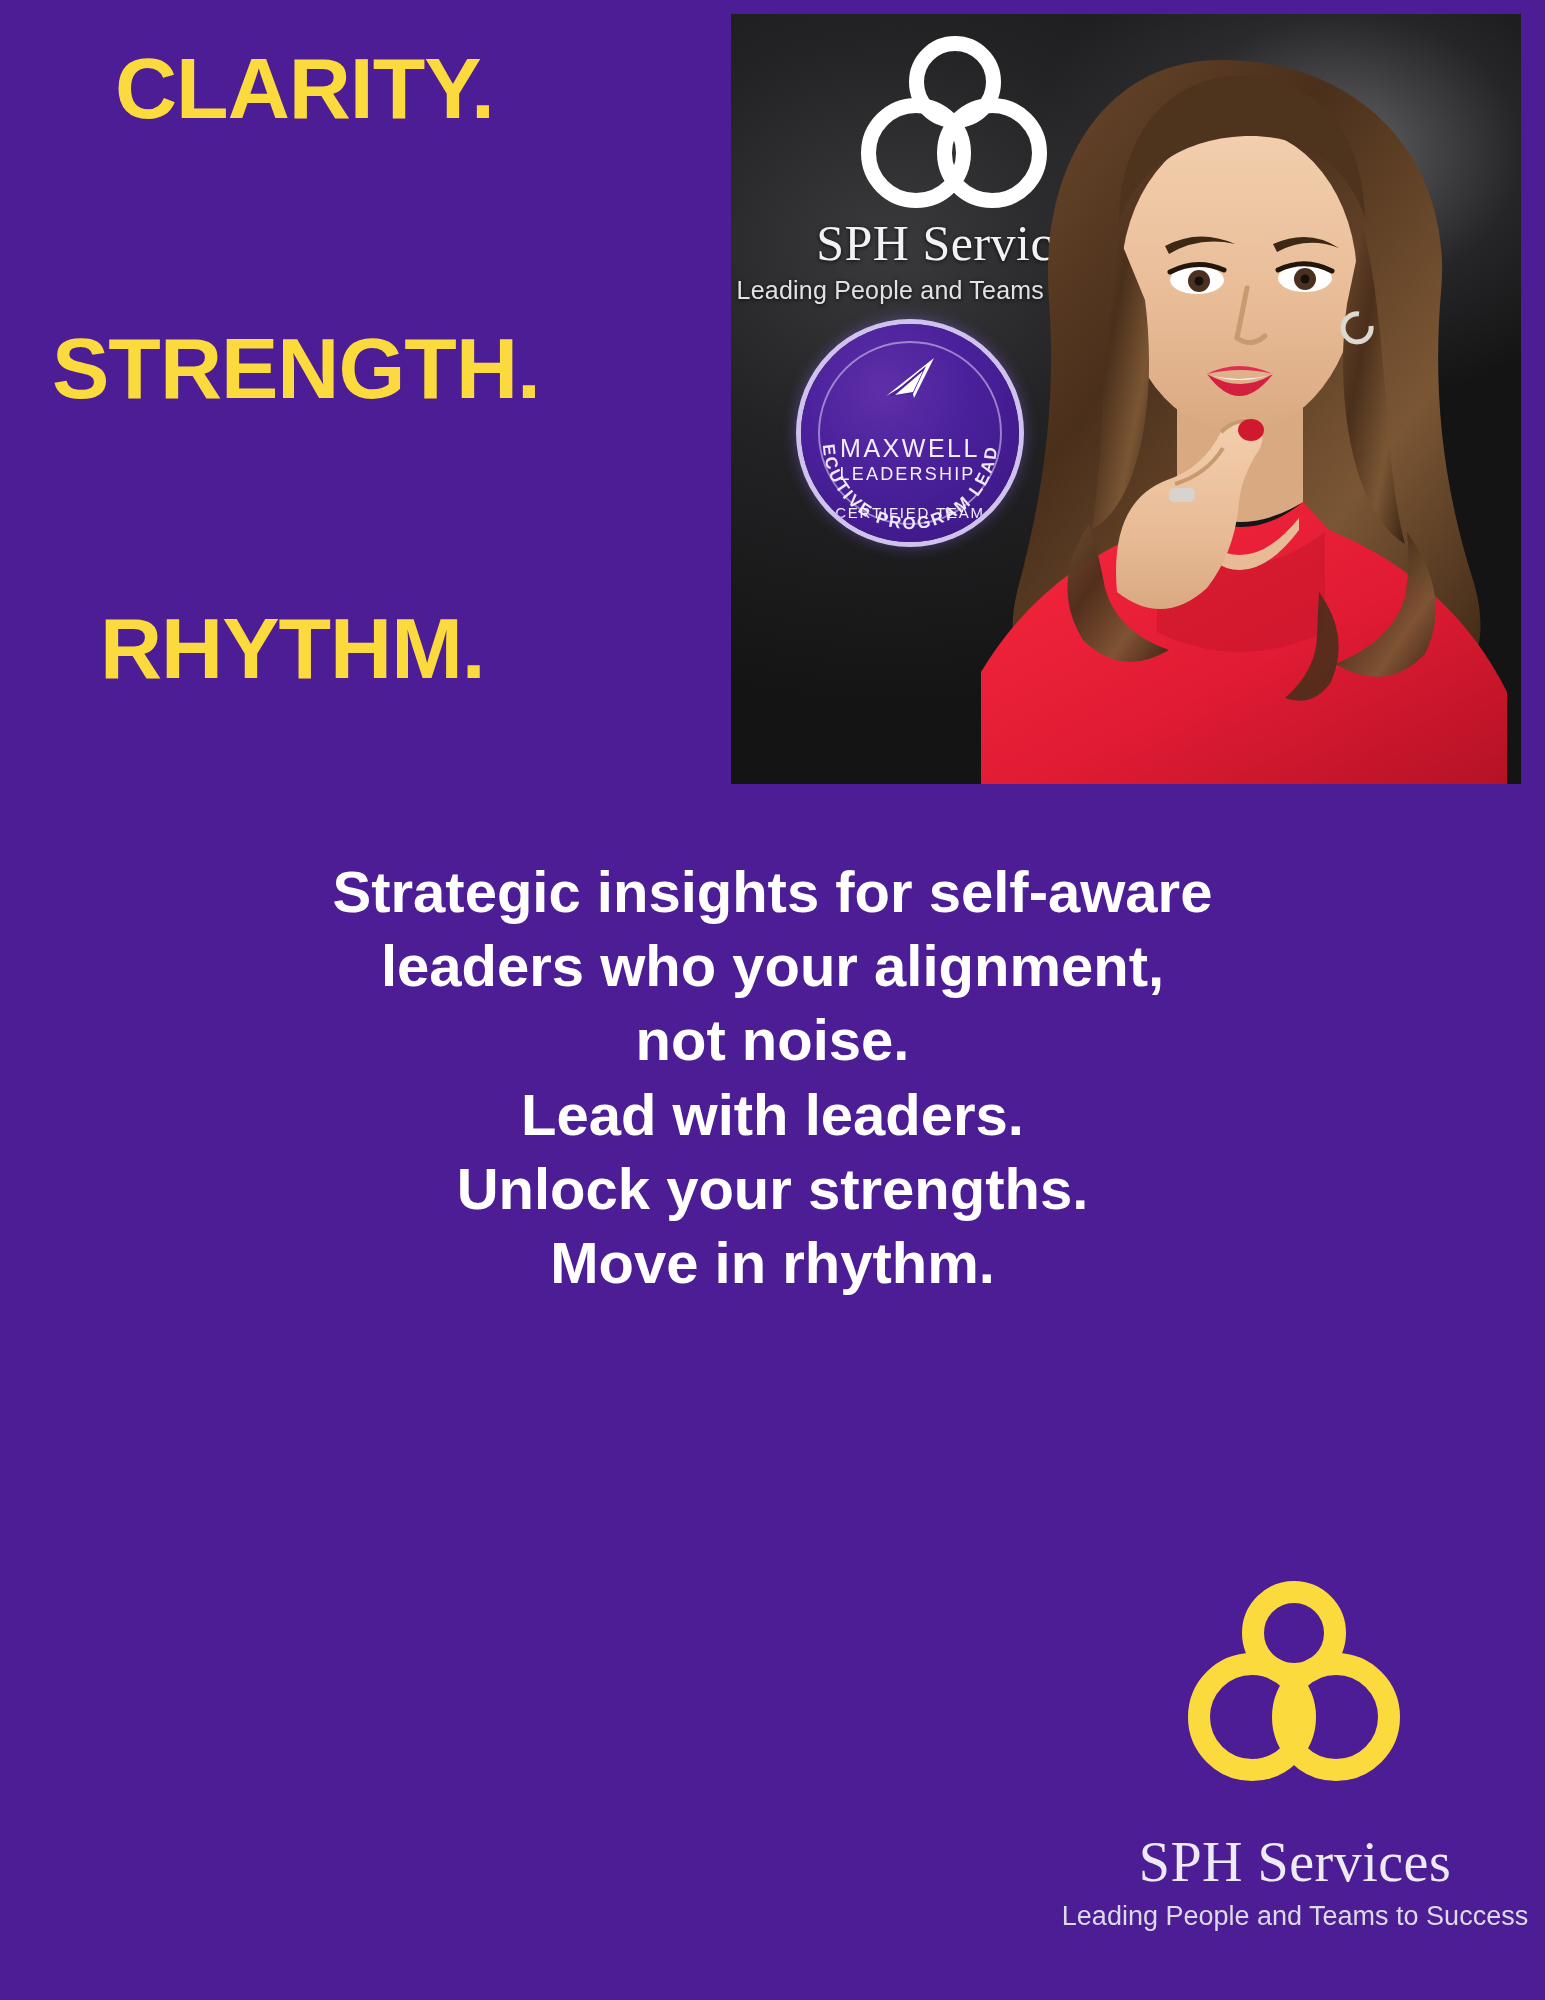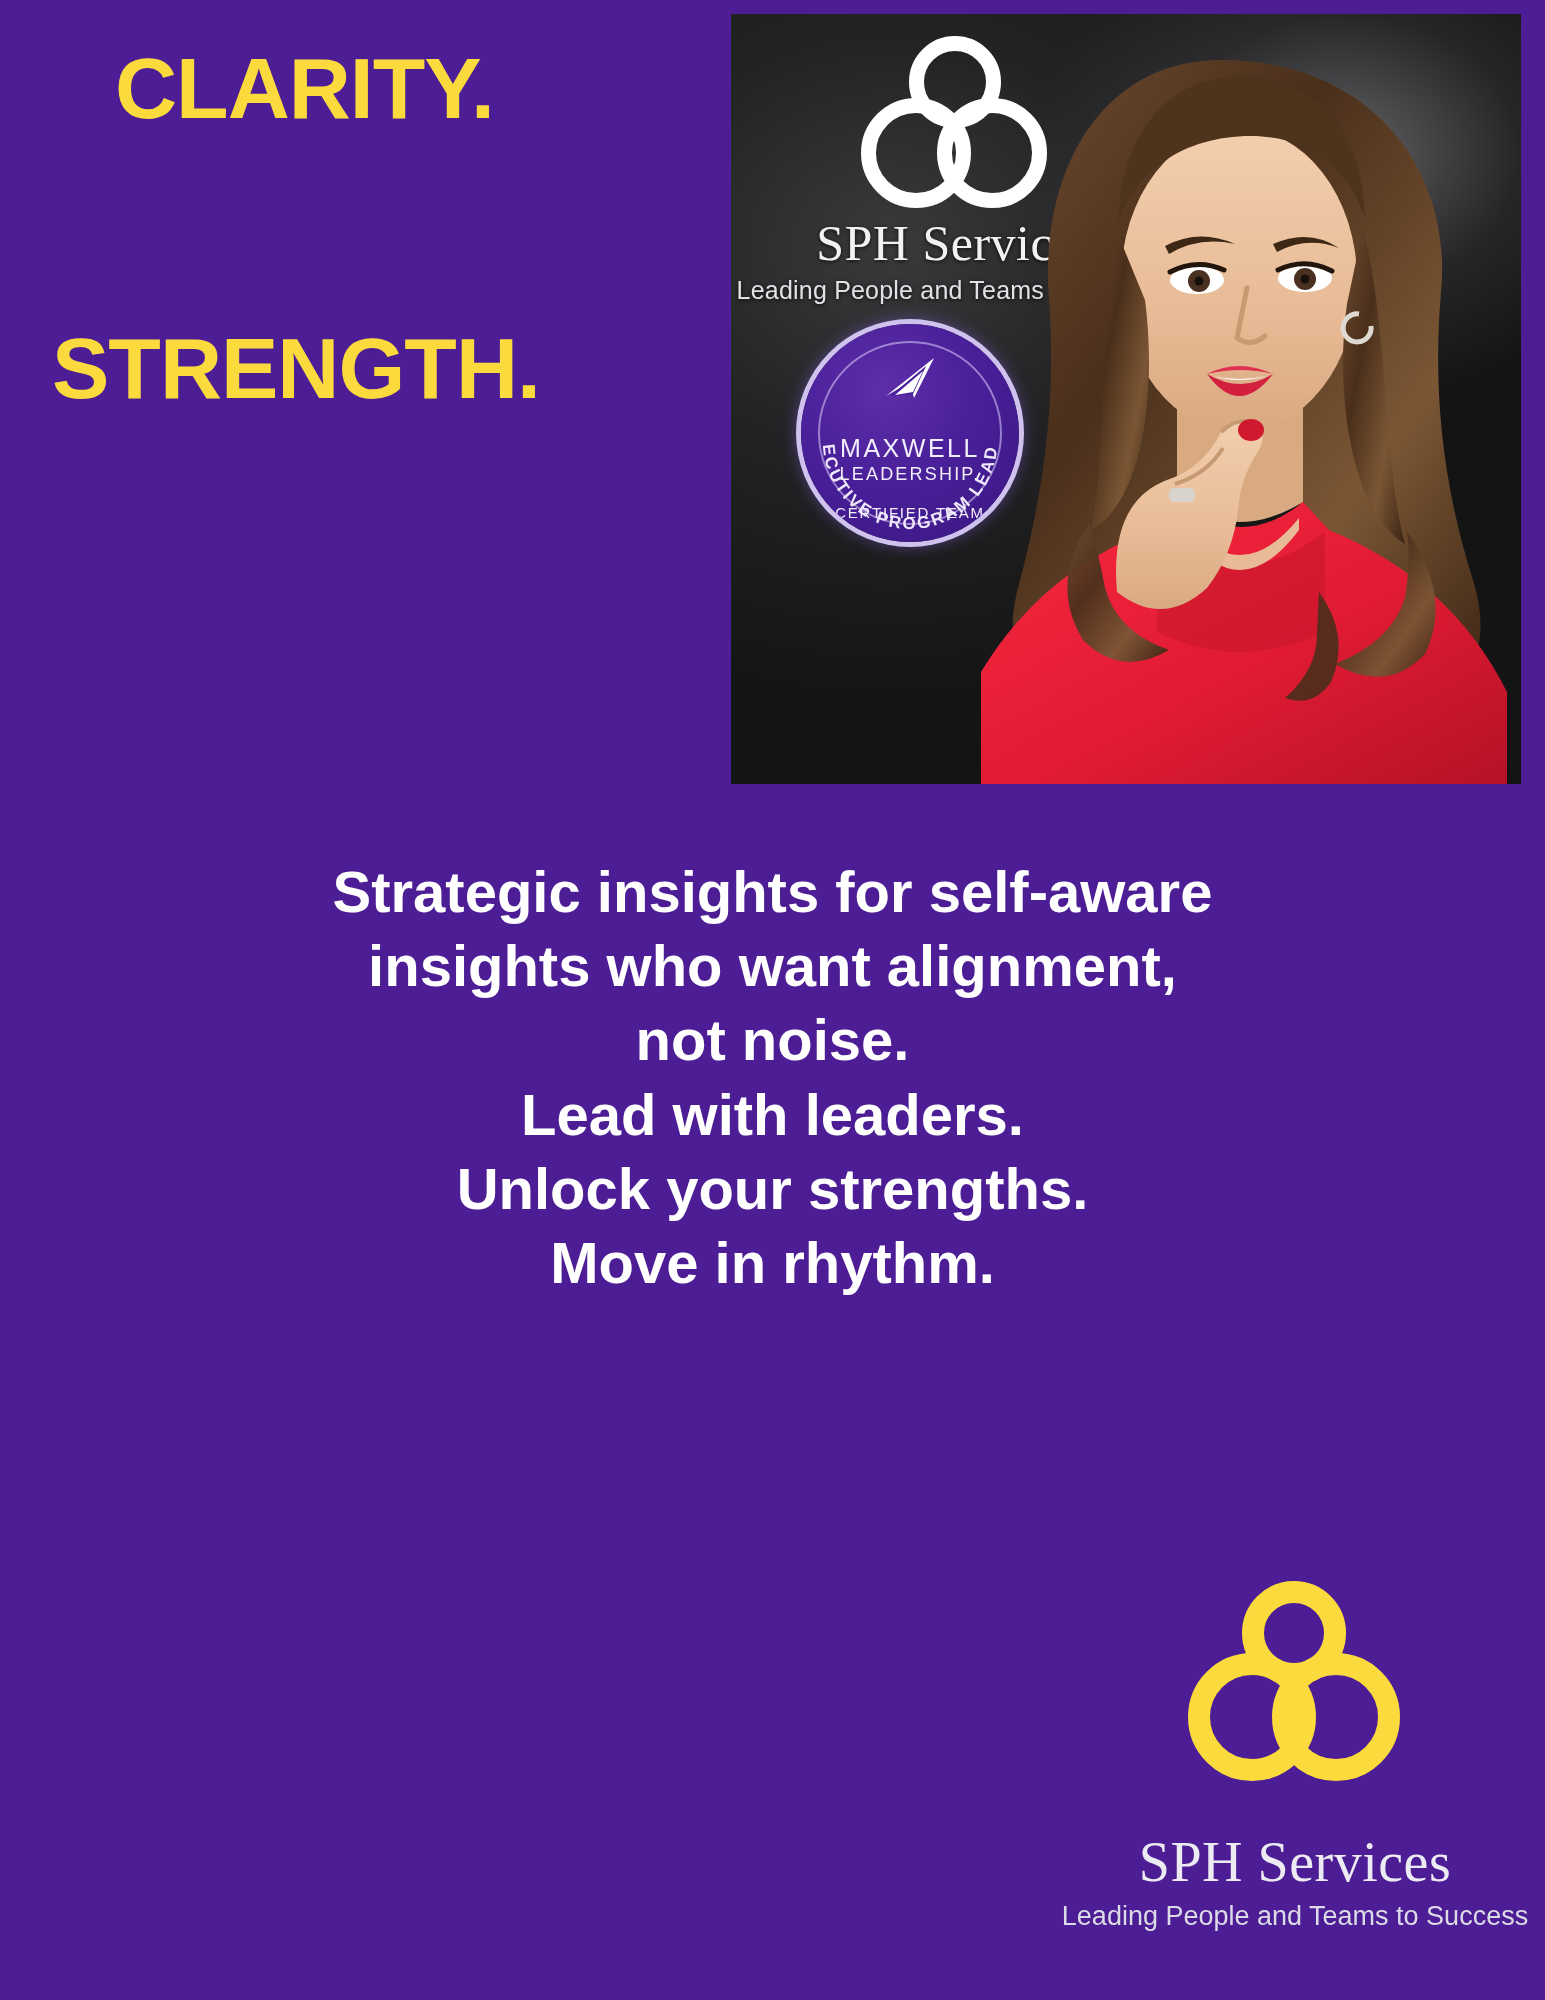--- a/index.html
+++ b/index.html
@@ -167,20 +167,21 @@
 </style>
 </head>
 <body>
 
 <div id="poster">
 
   <div class="headline-word" id="word-clarity">CLARITY.</div>
 
   <div class="headline-word" id="word-strength">STRENGTH.</div>
 
+  <div class="headline-word" id="word-rhythm">RHYTHM.</div>
 
   <div id="photo-card">
 
     <div id="photo-backdrop"></div>
 
     <div class="tri-logo" id="photo-logo-mark">
       <div class="ring ring-top"></div>
       <div class="ring ring-left"></div>
       <div class="ring ring-right"></div>
     </div>
@@ -284,21 +285,21 @@
       <path d="M438 282 a14 14 0 1 0 12 12" stroke="#ddd8d0" stroke-width="5" fill="none"></path>
 
       <path d="M168 492 Q128 552 162 608 Q200 646 248 618 Q196 600 184 556 Q178 522 168 492 Z" fill="url(#hairG)" opacity="0.95"></path>
       <path d="M486 500 Q532 564 504 622 Q466 662 414 632 Q470 610 484 566 Q490 530 486 500 Z" fill="url(#hairG)" opacity="0.95"></path>
       <path d="M398 560 Q430 604 410 650 Q392 676 364 666 Q396 638 396 602 Z" fill="#4a2f1b" opacity="0.9"></path>
     </svg>
   </div>
 
   <div id="body-copy">
     <span class="line">Strategic insights for self-aware</span>
-    <span class="line">insights who want alignment,</span>
+    <span class="line">leaders who your alignment,</span>
     <span class="line">not noise.</span>
     <span class="line">Lead with leaders.</span>
     <span class="line">Unlock your strengths.</span>
     <span class="line">Move in rhythm.</span>
   </div>
 
   <div id="footer-logo">
     <div class="tri-logo" id="footer-mark">
       <div class="ring ring-top"></div>
       <div class="ring ring-left"></div>

